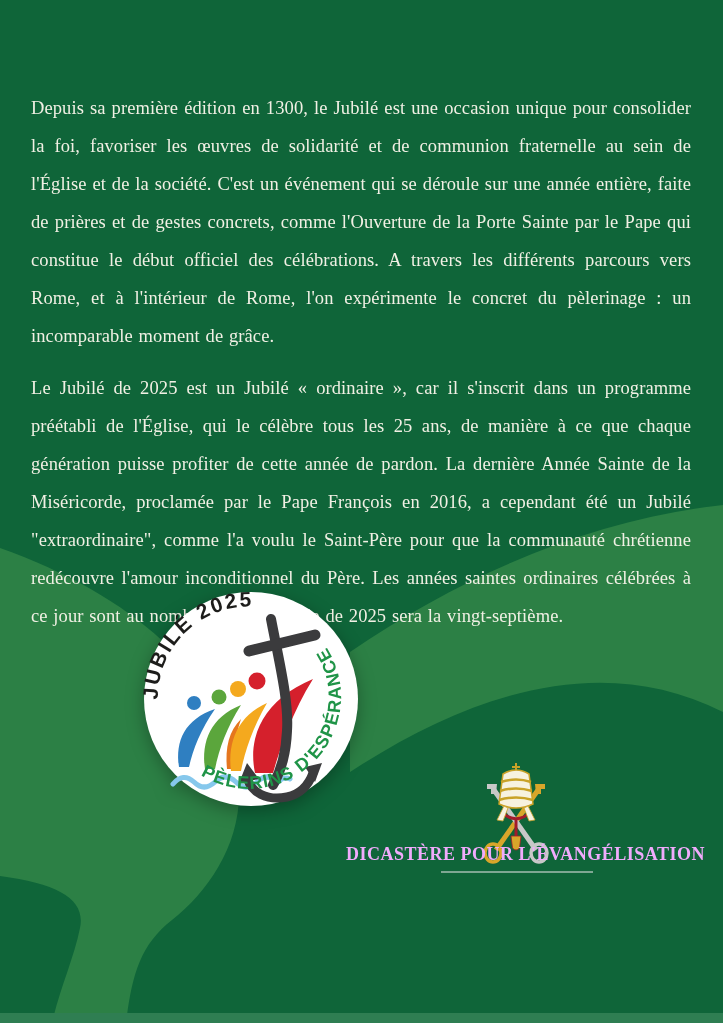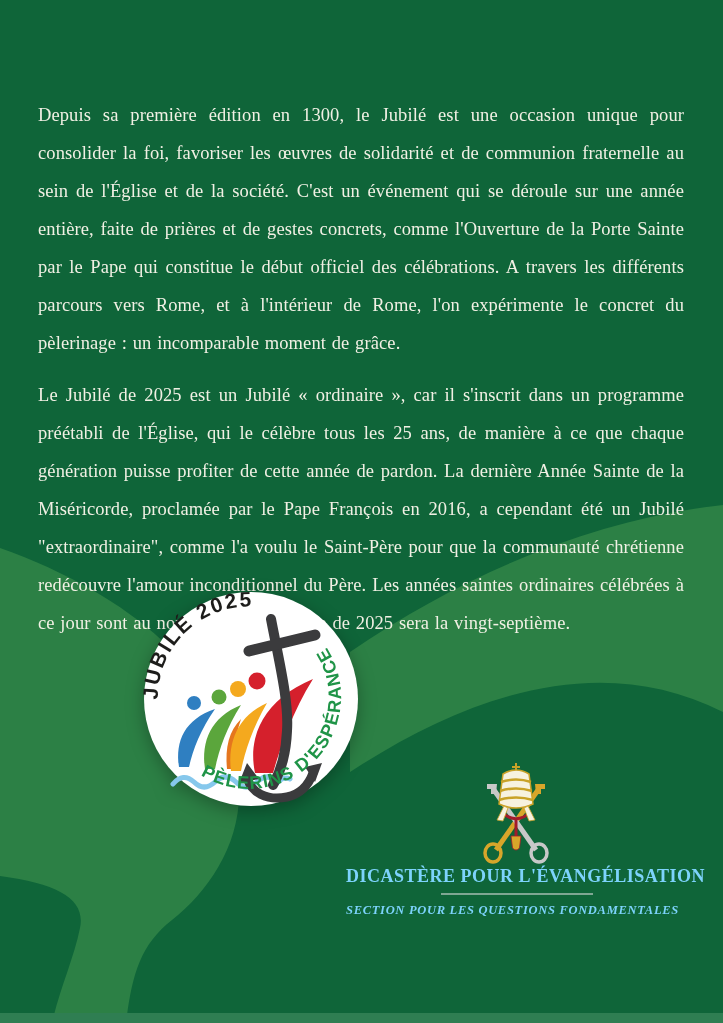--- a/index.html
+++ b/index.html
@@ -13,34 +13,34 @@
   }
   .bg-svg{position:absolute;left:0;top:0;width:723px;height:1023px;display:block;}
   .content{
     position:absolute;left:30px;right:31px;top:88px;
     color:#F1F0E4;
     font-size:18.5px;line-height:38px;
     text-align:justify;
     letter-spacing:.1px;
     word-spacing:1px;
   }
-  .content p{margin:8px;}
+  .content p{margin:1px;}
   .content p + p{margin-top:14px;}
   .jubilee-logo{
     position:absolute;left:143px;top:591px;width:216px;height:216px;
     filter:drop-shadow(0 5px 9px rgba(0,0,0,.30));
   }
   .jubilee-logo svg{display:block;width:216px;height:216px;}
   .arc-top-text{font-family:"Liberation Sans",sans-serif;font-weight:bold;font-size:21px;letter-spacing:2px;fill:#1D1D1B;}
   .arc-bottom-text{font-family:"Liberation Sans",sans-serif;font-weight:bold;font-size:18px;letter-spacing:1.2px;fill:#1F9447;}
   .vatican{position:absolute;left:466px;top:760px;width:100px;height:106px;}
   .vatican svg{display:block;width:100px;height:106px;}
   .dicastery{
-    position:absolute;left:346px;top:866px;width:342px;
-    text-align:left;color:#7dd3fc;
+    position:absolute;left:346px;top:844px;width:342px;
+    text-align:right;color:#f0abfc;
   }
   .dicastery-title{
     font-family:"Liberation Serif",serif;font-weight:700;
     font-size:18px;letter-spacing:.5px;white-space:nowrap;
   }
   .dicastery-divider{width:152px;height:2px;background:#93B3A3;opacity:.85;margin:6px auto 7px auto;}
   .dicastery-sub{
     font-family:"Liberation Serif",serif;font-style:italic;font-weight:700;
     font-size:12.5px;letter-spacing:.7px;line-height:17px;white-space:nowrap;
   }
@@ -137,16 +137,15 @@
         <path d="M 35 22 Q 50 17 65 22 M 34 31 Q 50 26 66 31 M 33 40 Q 50 35 67 40" fill="none" stroke="#C9A227" stroke-width="2.5"></path>
         <path d="M 38 46 L 31 60 L 37 61 L 42 48 Z" fill="#F7F2DF" stroke="#C9A227" stroke-width="0.8"></path>
         <path d="M 62 46 L 69 60 L 63 61 L 58 48 Z" fill="#F7F2DF" stroke="#C9A227" stroke-width="0.8"></path>
       </g>
     </svg>
   </div>
 
   <div class="dicastery">
     <div class="dicastery-title">DICASTÈRE POUR L'ÉVANGÉLISATION</div>
     <div class="dicastery-divider"></div>
-    <div class="dicastery-sub">SECTION POUR LES QUESTIONS FONDAMENTALES</div>
   </div>
 
 </div>
 
 </body></html>

